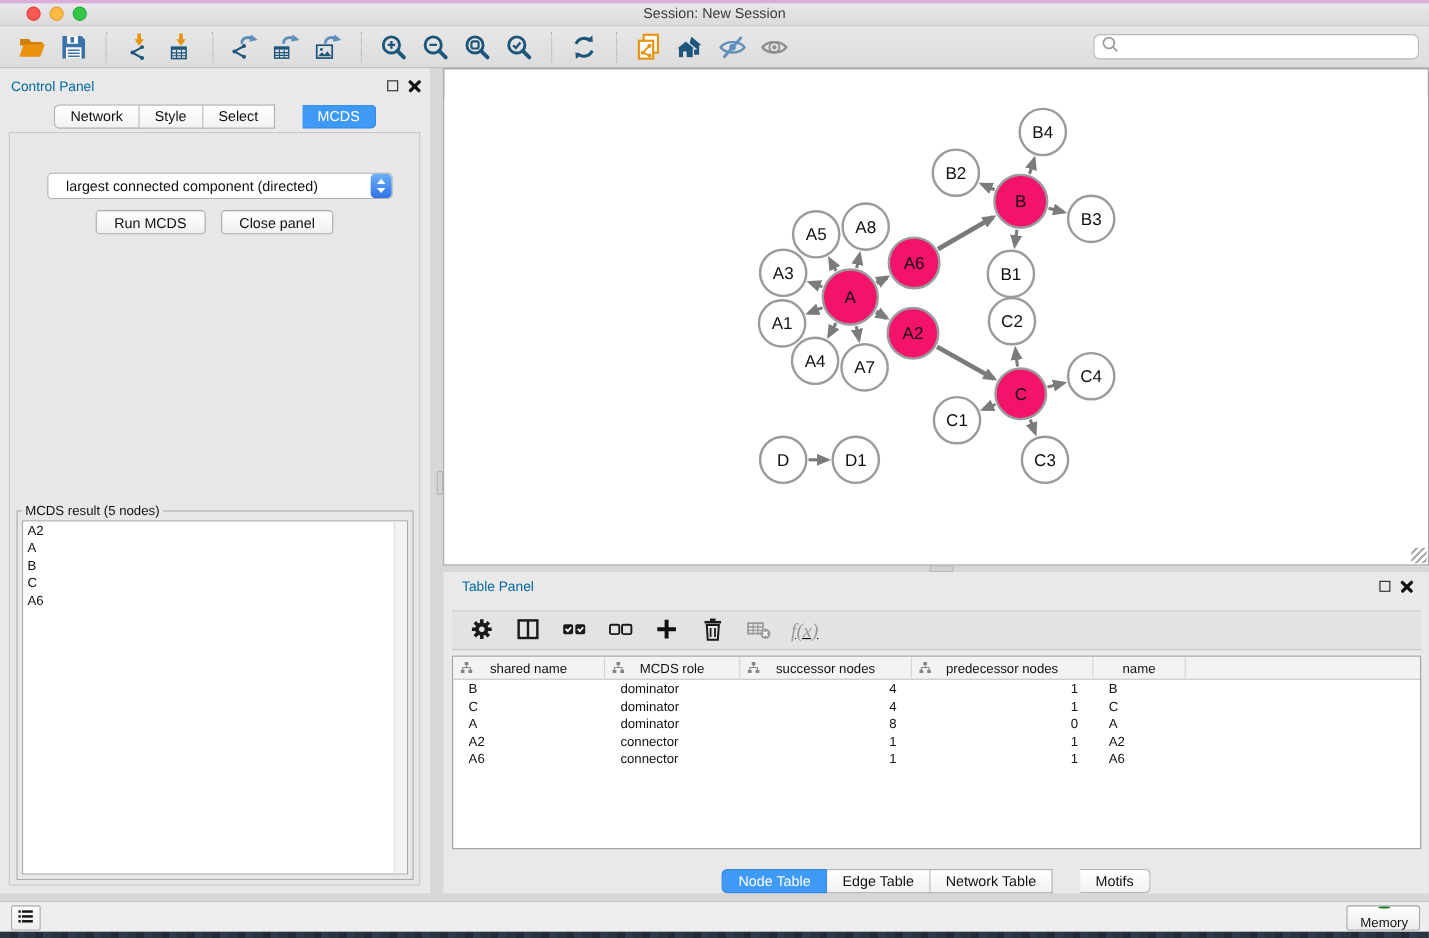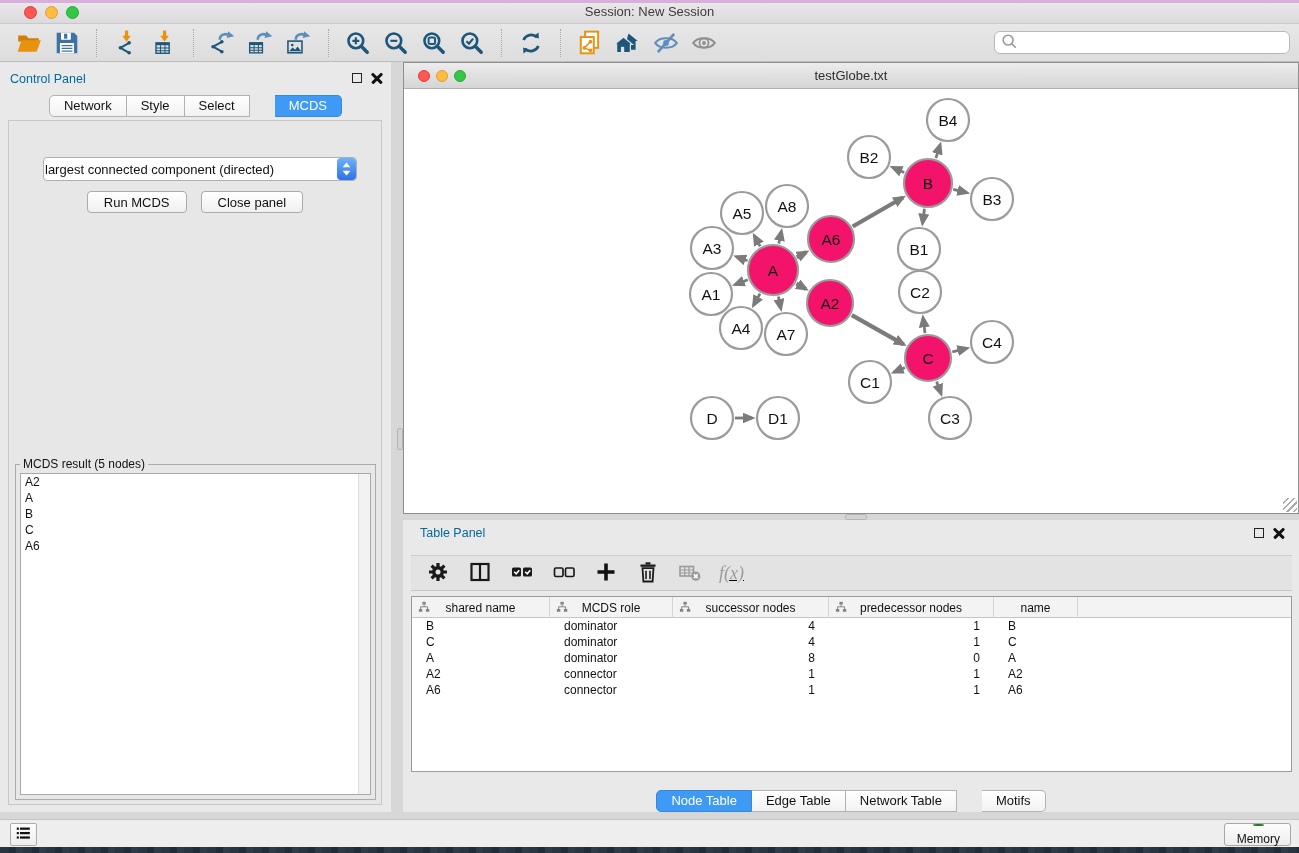--- a/index.html
+++ b/index.html
@@ -43,21 +43,21 @@
     border:1px solid #b2b2b2; border-left-width:0; cursor:default; }
   .seg-tab:first-child { border-left-width:1px; border-radius:5px 0 0 5px; }
   .seg-tab:last-child { border-radius:0 5px 5px 0;margin-left:25px; }
   .seg-tab.active { background:#3e9af4; color:#fff; border-color:#3787da; }
 
   .tab-content { position:absolute; left:8px; right:9px; top:58px; bottom:7px;
     background:#e7e7e7; border:1px solid #c8c8c8; }
   .opt-label { position:absolute; top:13px; left:0; right:0; text-align:center; font-size:13px; color:#111; }
   .select-box { position:absolute; left:34px; top:36px; width:314px; height:24px; background:#fff;
     border:1px solid #b0b0b0; border-radius:4px; display:flex; align-items:center; }
-  .select-box .sel-text { flex:1; font-size:13px; padding-left:1px; color:#111; white-space:nowrap; }
+  .select-box .sel-text { flex:1; font-size:13px; padding-left:16px; color:#111; white-space:nowrap; }
   .spinner { width:19px; height:22px; margin-right:0px; border-radius:4px;
     background:linear-gradient(#6db0f9,#2f72e8); display:flex; flex-direction:column; align-items:center; justify-content:center; gap:1px; }
   .spinner svg{display:block}
   .btn-row { position:absolute; top:70px; left:0; right:0; display:flex; justify-content:center; gap:14px; }
   .mac-btn { height:22px; padding:0 16px; font-size:13px; color:#111; background:linear-gradient(#ffffff,#f0f0f0);
     border:1px solid #ababab; border-radius:4px; cursor:default; }
 
   .result-fieldset { position:absolute; left:6px; right:5px; top:336px; bottom:4px;
     border:1px solid #ababab; background:#e7e7e7; }
   .result-fieldset legend { font-size:12px; color:#111; margin-left:4px; padding:0 3px; }
@@ -355,26 +355,20 @@
         <div class="result-scroll"></div>
       </div>
     </fieldset>
   </div>
 </div>
 
 <div class="v-split"></div>
 <div class="h-split"></div>
 
 <div class="net-window">
-  <div class="net-titlebar">
-    <span class="tl red"></span>
-    <span class="tl yel"></span>
-    <span class="tl grn"></span>
-    <div class="net-title">testGlobe.txt</div>
-  </div>
   <div class="net-canvas" id="net-canvas"><svg width="894" height="424" viewBox="0 0 894 424" style="font-family:'Liberation Sans','DejaVu Sans',sans-serif">
         <defs>
           <marker id="arr" markerUnits="userSpaceOnUse" markerWidth="13" markerHeight="11" viewBox="0 0 13 11" refX="9.5" refY="5.5" orient="auto">
             <path d="M0 0L13 5.5L0 11z" fill="#7b7b7b"></path>
           </marker>
         </defs>
         <line x1="356.1" y1="157.3" x2="350.4" y2="146.8" stroke="#7b7b7b" stroke-width="2.8" marker-end="url(#arr)"></line>
         <line x1="374.8" y1="154.6" x2="377.4" y2="142.4" stroke="#7b7b7b" stroke-width="2.8" marker-end="url(#arr)"></line>
         <line x1="343.6" y1="171.8" x2="332.5" y2="167.8" stroke="#7b7b7b" stroke-width="2.8" marker-end="url(#arr)"></line>
         <line x1="343.8" y1="190.7" x2="331.2" y2="195.6" stroke="#7b7b7b" stroke-width="2.8" marker-end="url(#arr)"></line>

